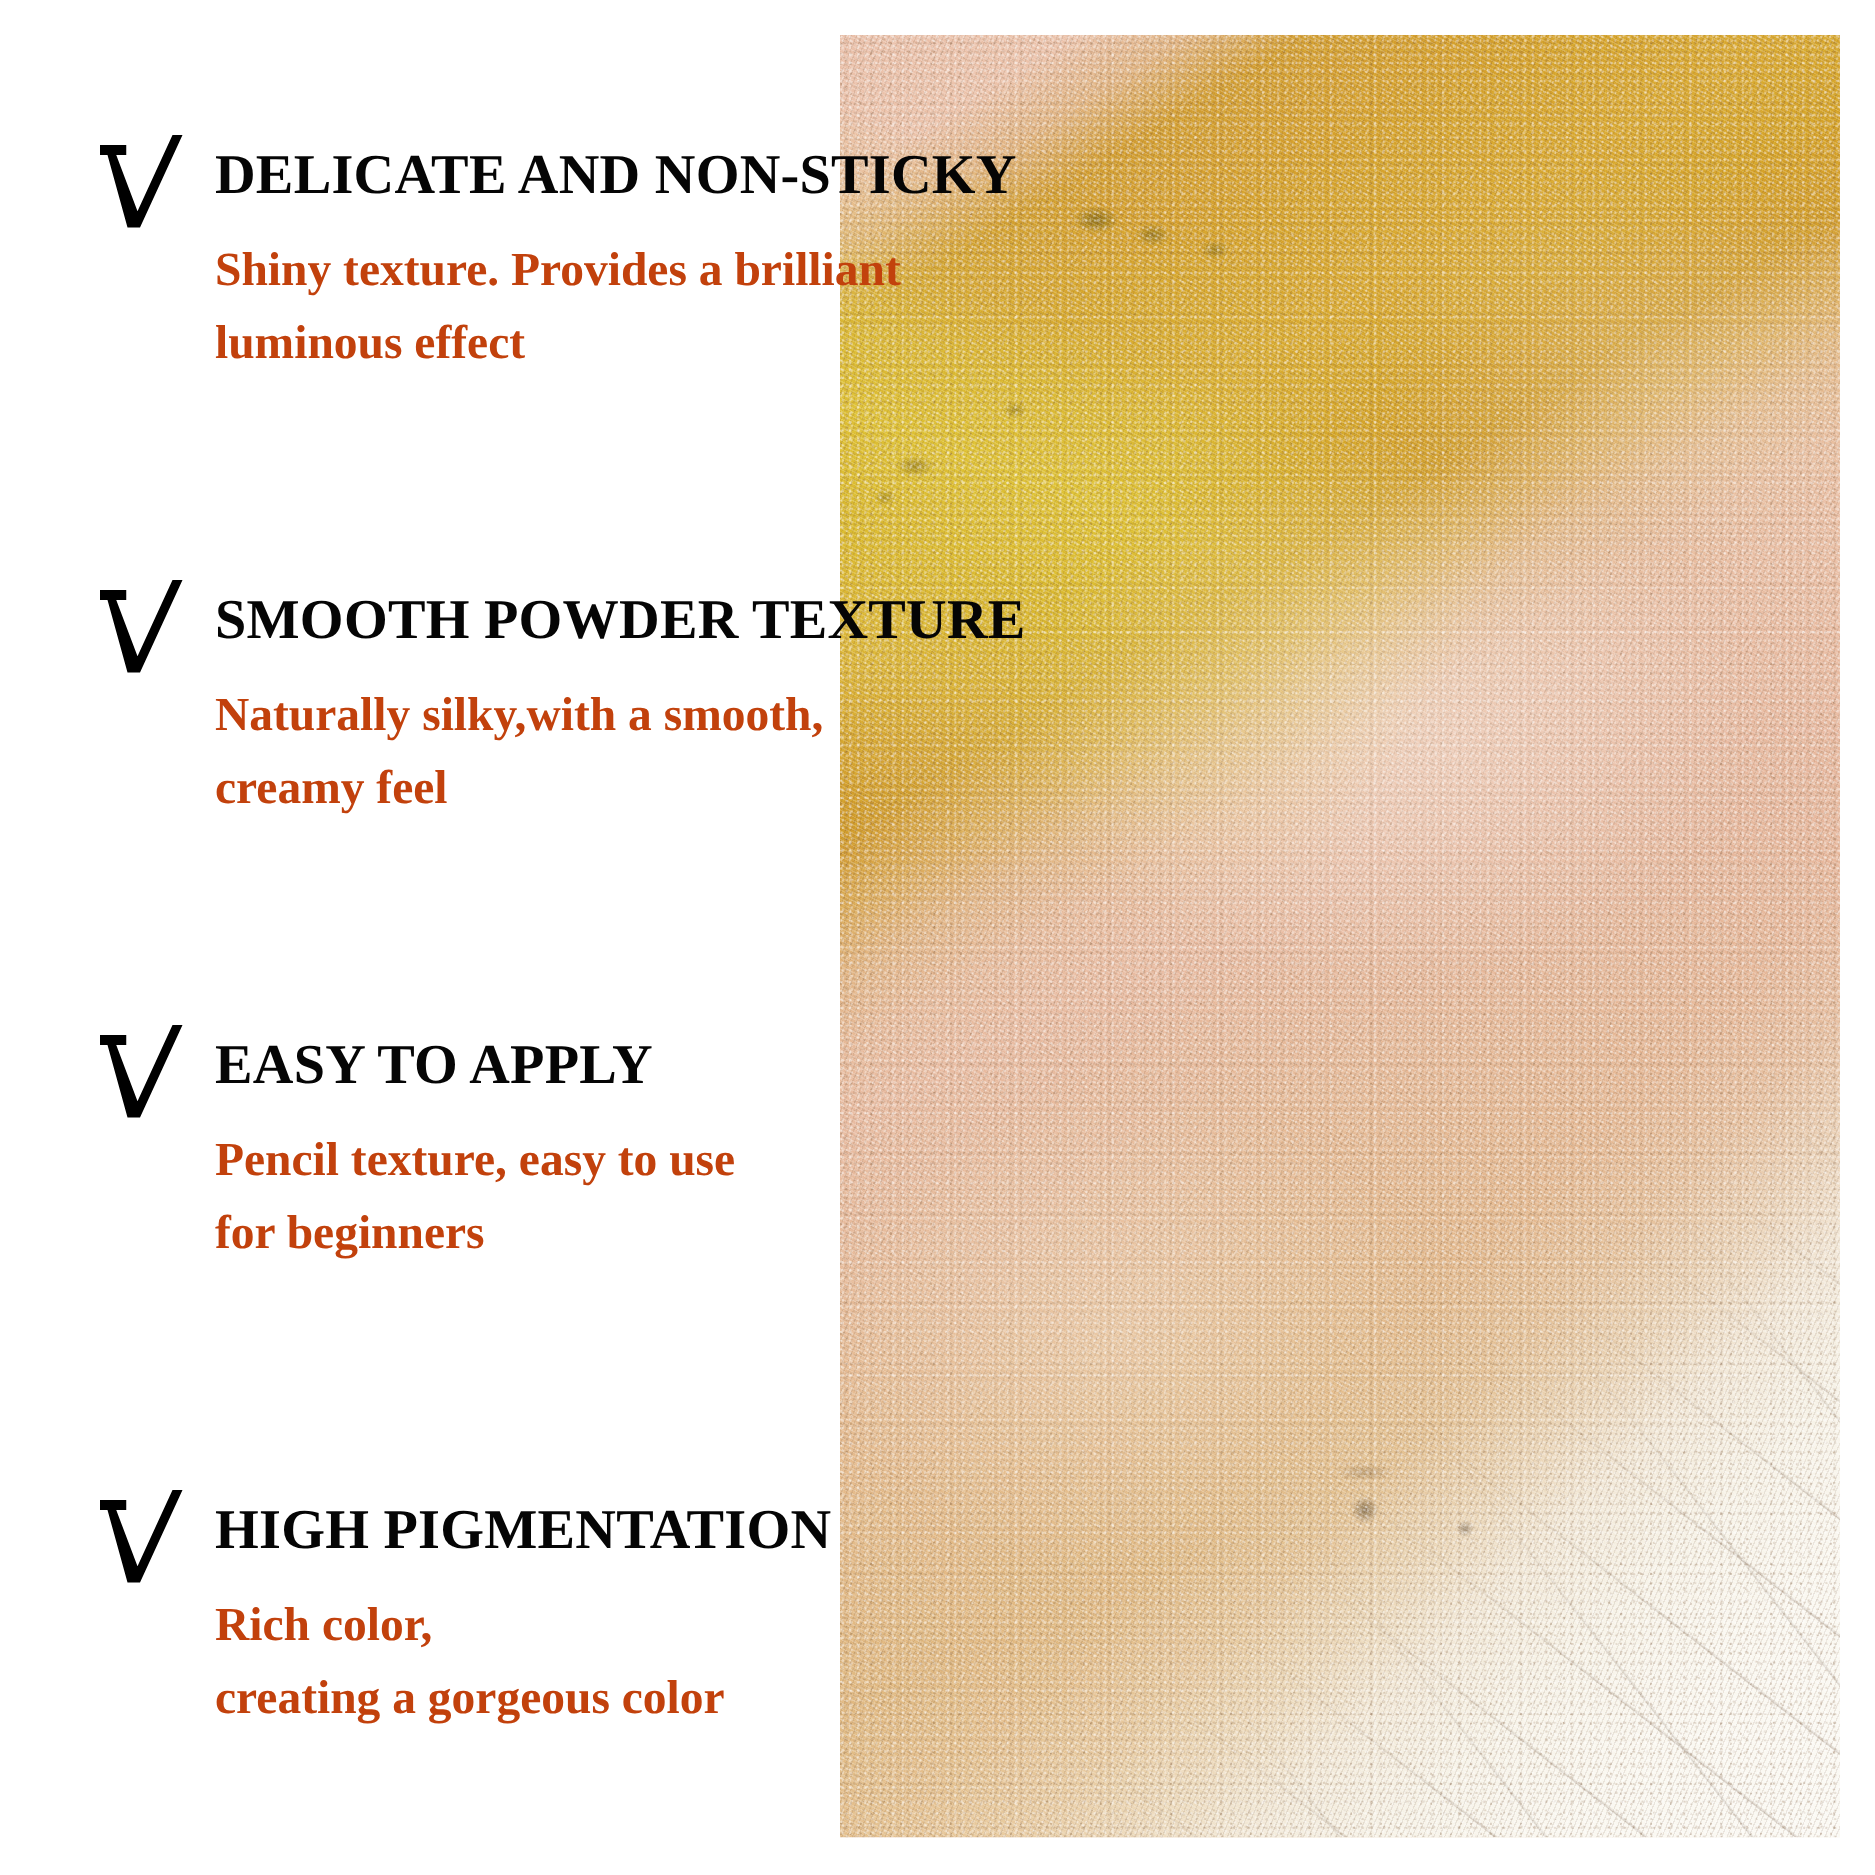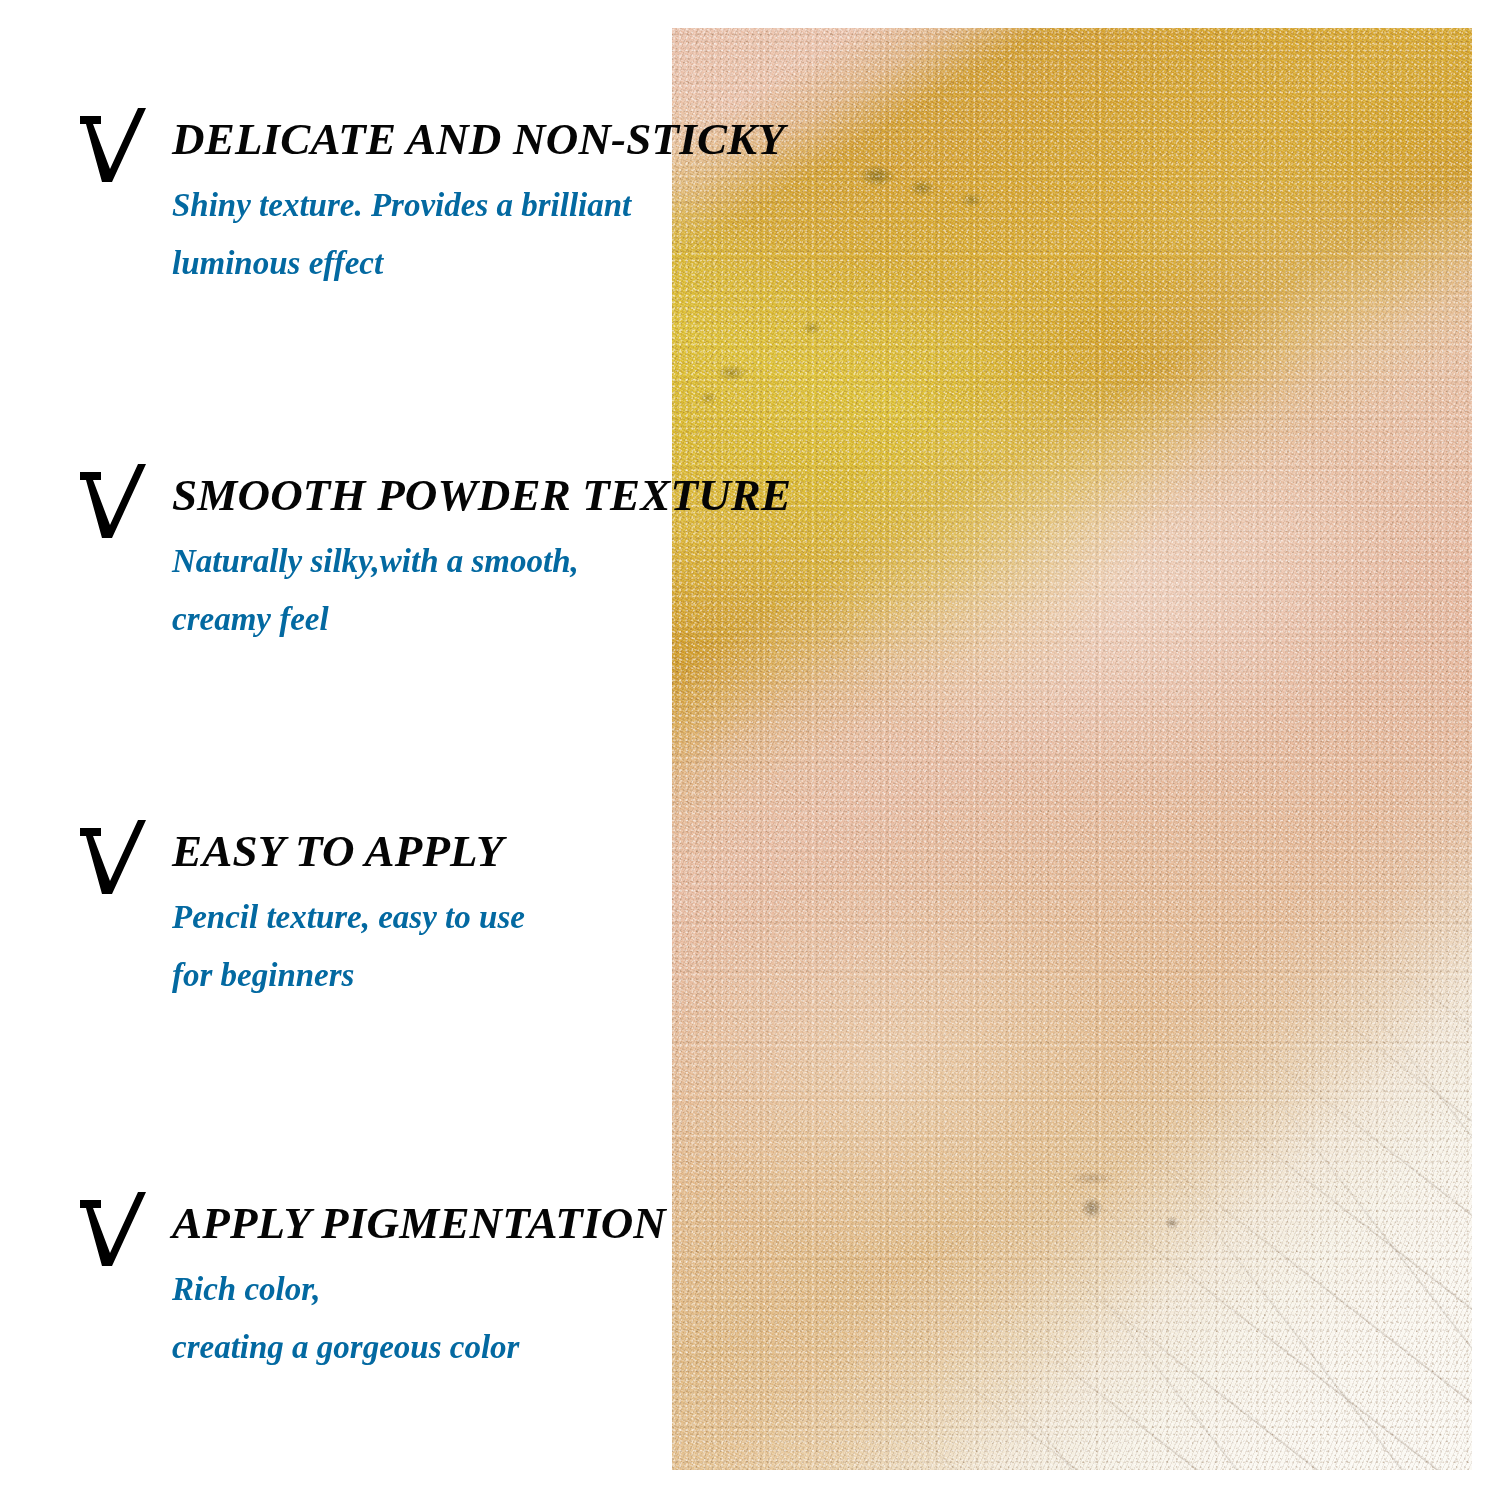--- a/index.html
+++ b/index.html
@@ -165,21 +165,21 @@
     opacity:.75;
   }
   .tx-sheen{
     background:
       radial-gradient(ellipse 420px 300px at 55% 38%, rgba(255,255,255,.28) 0%, rgba(255,255,255,0) 70%),
       radial-gradient(ellipse 360px 280px at 28% 72%, rgba(255,255,255,.20) 0%, rgba(255,255,255,0) 70%),
       radial-gradient(ellipse 300px 220px at 80% 18%, rgba(255,255,255,.16) 0%, rgba(255,255,255,0) 70%);
   }
 
   
-  #feature-list{position:absolute;left:0;top:0;width:1500px;height:1272px;font-style:italic;}
+  #feature-list{position:absolute;left:0;top:0;width:1500px;height:1272px;}
   .feature-block{position:absolute;left:0;width:900px;}
   .check-icon{
     position:absolute;
     left:76px;top:-6px;
     width:74px;height:78px;
   }
   .check-icon svg{display:block;width:74px;height:78px;}
   .feature-heading{
     position:absolute;
     left:172px;top:0;
@@ -187,26 +187,26 @@
     font-size:45px;
     line-height:54px;
     font-weight:700;
     letter-spacing:.2px;
     color:#050505;
     white-space:nowrap;
     font-family:"Liberation Serif","DejaVu Serif",serif;
   }
   .feature-body{
     position:absolute;
-    left:172px;top:64px;
+    left:172px;top:75px;
     margin:0;
-    font-size:33px;
+    font-size:38px;
     line-height:58px;
     font-weight:700;
-    color:#0369a1;
+    color:#c2410c;
     white-space:pre-line;
     font-family:"Liberation Serif","DejaVu Serif",serif;
   }
 </style>
 </head>
 <body>
 
 <div id="stage">
 
   <div id="texture-panel">
@@ -257,19 +257,19 @@
       <p class="feature-body">Pencil texture, easy to use
 for beginners</p>
     </div>
 
     <div class="feature-block" style="top:1196px">
       <span class="check-icon">
         <svg viewBox="0 0 74 78" xmlns="http://www.w3.org/2000/svg" aria-hidden="true">
           <path d="M4 18 L4 10 L25 10 L25 18 L17 18 L34 63 L62 2 L70 2 L36 76 L26 76 L10 18 Z" fill="#000"></path>
         </svg>
       </span>
-      <h2 class="feature-heading">APPLY PIGMENTATION</h2>
+      <h2 class="feature-heading">HIGH PIGMENTATION</h2>
       <p class="feature-body">Rich color,
 creating a gorgeous color</p>
     </div>
 
   </div>
 </div>
 
 </body></html>

